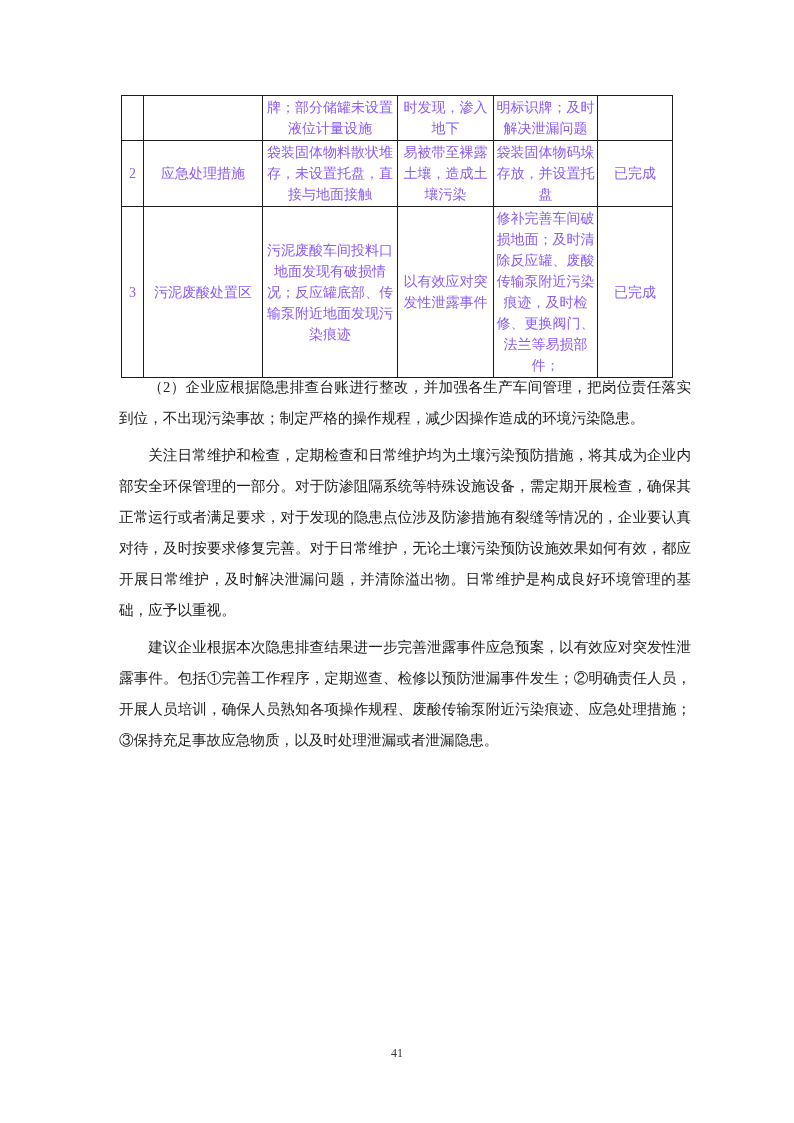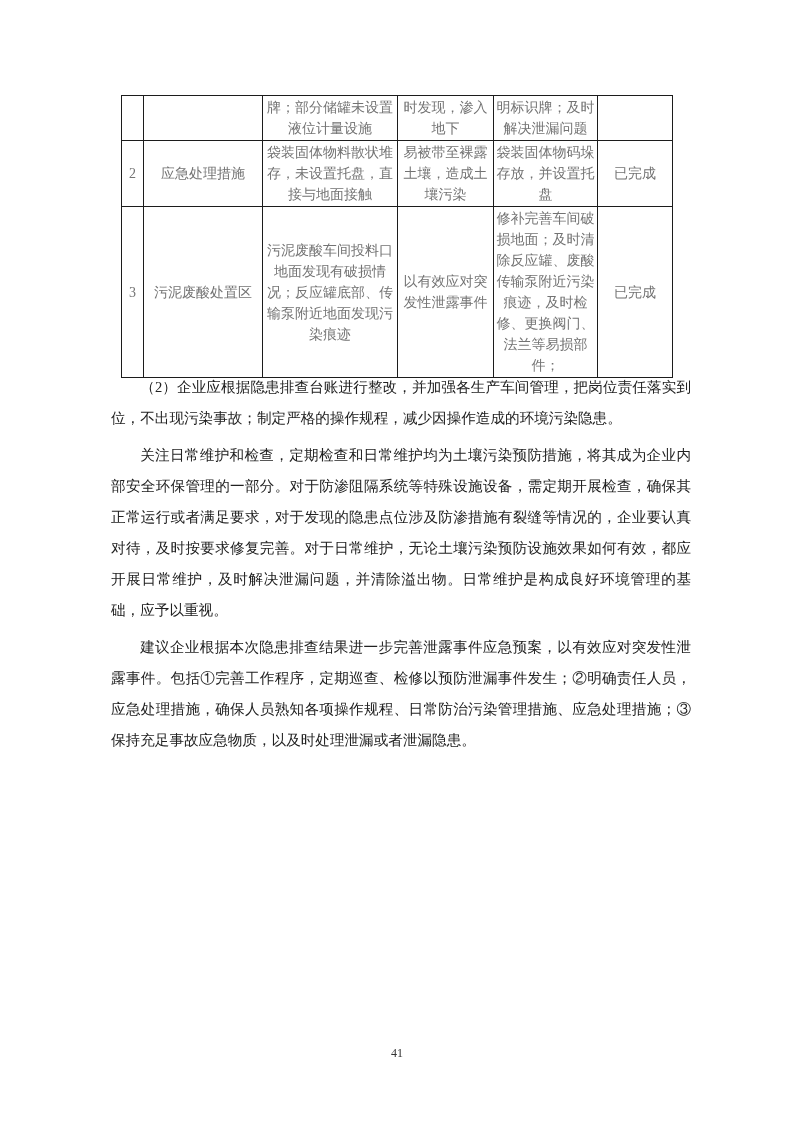--- a/index.html
+++ b/index.html
@@ -29,33 +29,33 @@
     table-layout: fixed;
   }
   table.rect-table td {
     border: 1px solid #1c1c1c;
     text-align: center;
     vertical-align: middle;
     font-size: 14px;
     line-height: 21px;
     padding: 1px 2px;
     word-break: break-all;
-    color: #737373;
+    color: #8b5cf6;
   }
   tr.row-cont  { height: 41px; }
   tr.row-two   { height: 65px; }
   tr.row-three { height: 167px; }
   .text-block {
     position: absolute;
     left: 103px;
     top: 372px;
     width: 588px;
   }
   .text-block p {
-    margin: 0 0 6px 8px;
+    margin: 0 0 6px 16px;
     font-size: 14.6px;
     line-height: 31px;
     text-align: justify;
     text-indent: 2em;
     color: #212121;
     word-break: break-all;
   }
   .footer {
     position: absolute;
     left: 0;
@@ -104,18 +104,18 @@
         <td>以有效应对突发性泄露事件</td>
         <td>修补完善车间破损地面；及时清除反应罐、废酸传输泵附近污染痕迹，及时检修、更换阀门、法兰等易损部件；</td>
         <td>已完成</td>
       </tr>
     </tbody>
   </table>
 
   <div class="text-block">
     <p>（2）企业应根据隐患排查台账进行整改，并加强各生产车间管理，把岗位责任落实到位，不出现污染事故；制定严格的操作规程，减少因操作造成的环境污染隐患。</p>
     <p>关注日常维护和检查，定期检查和日常维护均为土壤污染预防措施，将其成为企业内部安全环保管理的一部分。对于防渗阻隔系统等特殊设施设备，需定期开展检查，确保其正常运行或者满足要求，对于发现的隐患点位涉及防渗措施有裂缝等情况的，企业要认真对待，及时按要求修复完善。对于日常维护，无论土壤污染预防设施效果如何有效，都应开展日常维护，及时解决泄漏问题，并清除溢出物。日常维护是构成良好环境管理的基础，应予以重视。</p>
-    <p>建议企业根据本次隐患排查结果进一步完善泄露事件应急预案，以有效应对突发性泄露事件。包括①完善工作程序，定期巡查、检修以预防泄漏事件发生；②明确责任人员，应急处理措施，确保人员熟知各项操作规程、日常防治污染管理措施、应急处理措施；③保持充足事故应急物质，以及时处理泄漏或者泄漏隐患。</p>
+    <p>建议企业根据本次隐患排查结果进一步完善泄露事件应急预案，以有效应对突发性泄露事件。包括①完善工作程序，定期巡查、检修以预防泄漏事件发生；②明确责任人员，开展人员培训，确保人员熟知各项操作规程、废酸传输泵附近污染痕迹、应急处理措施；③保持充足事故应急物质，以及时处理泄漏或者泄漏隐患。</p>
   </div>
 
   <div class="footer">41</div>
 
 </div>
 
 </body></html>

